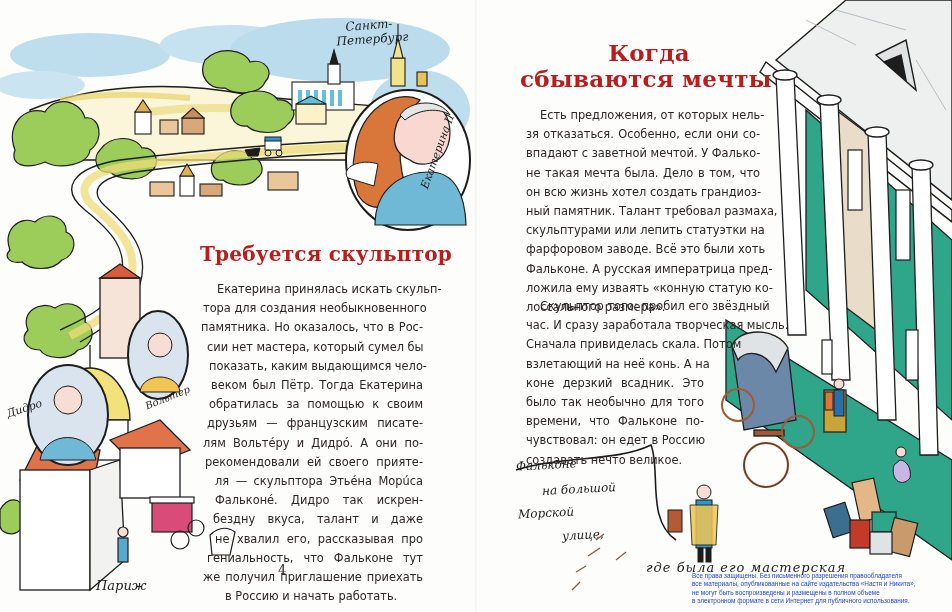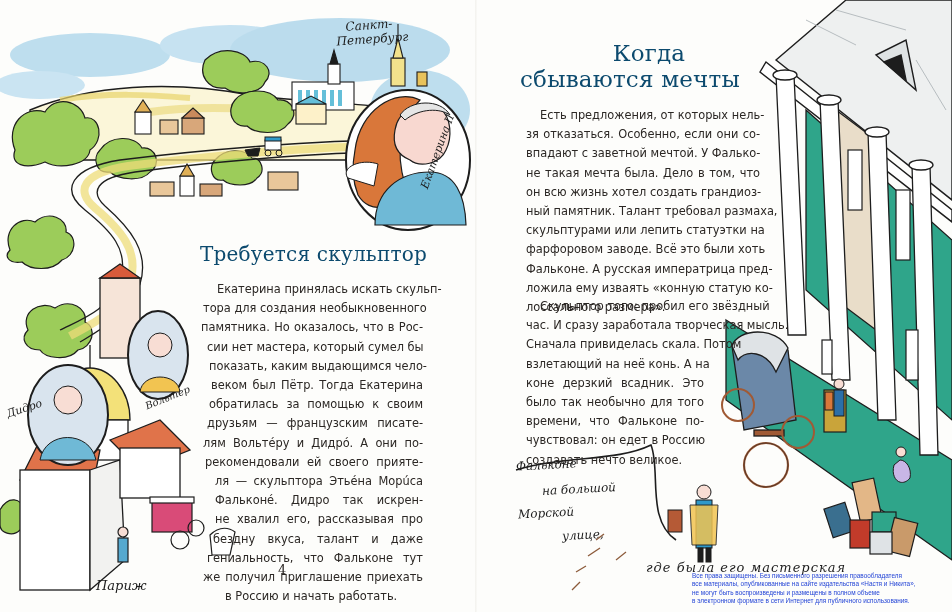--- a/index.html
+++ b/index.html
@@ -8,22 +8,22 @@
 
   .spread { position: absolute; left: 0; top: 0; width: 952px; height: 612px; background: #fdfdfb; }
   .page { position: absolute; top: 0; height: 612px; }
   .page-left { left: 0; width: 476px; }
   .page-right { left: 476px; width: 476px; }
   .gutter { position: absolute; left: 475px; top: 0; width: 2px; height: 612px; background: linear-gradient(90deg, #f2f1ed, #fafaf7); }
 
   .heading {
     position: absolute;
     font-family: "DejaVu Serif", serif;
-    color: #0c4a6e;
-    font-weight: normal;
+    color: #b91c1c;
+    font-weight: bold;
     letter-spacing: 0.2px;
   }
   .body-text {
     position: absolute;
     font-family: "DejaVu Sans", sans-serif;
     font-size: 11.4px;
     line-height: 19.2px;
     color: #2b2724;
     text-align: justify;
   }
@@ -197,22 +197,22 @@
       <span class="line" style="margin-left:-4px;width:222px;">памятника. Но оказалось, что в Рос-</span>
       <span class="line" style="margin-left:2px;width:216px;">сии нет мастера, который сумел бы</span>
       <span class="line" style="margin-left:4px;width:214px;">показать, каким выдающимся чело-</span>
       <span class="line" style="margin-left:6px;width:212px;">веком был Пётр. Тогда Екатерина</span>
       <span class="line" style="margin-left:4px;width:214px;">обратилась за помощью к своим</span>
       <span class="line" style="margin-left:2px;width:216px;">друзьям — французским писате-</span>
       <span class="line" style="margin-left:-2px;width:220px;">лям Вольтéру и Дидрó. А они по-</span>
       <span class="line" style="margin-left:0px;width:218px;">рекомендовали ей своего прияте-</span>
       <span class="line" style="margin-left:10px;width:208px;">ля — скульптора Этьéна Морúса</span>
       <span class="line" style="margin-left:10px;width:208px;">Фальконé. Дидро так искрен-</span>
+      <span class="line" style="margin-left:8px;width:210px;">бездну вкуса, талант и даже</span>
       <span class="line" style="margin-left:10px;width:208px;">не хвалил его, рассказывая про</span>
-      <span class="line" style="margin-left:8px;width:210px;">бездну вкуса, талант и даже</span>
       <span class="line" style="margin-left:2px;width:216px;">гениальность, что Фальконе тут</span>
       <span class="line" style="margin-left:-2px;width:220px;">же получил приглашение приехать</span>
       <span class="line last" style="margin-left:20px;width:198px;">в Россию и начать работать.</span>
     </div>
 
     <div class="page-number" style="left:278px;top:562px;">4</div>
   </div>
 
   <div class="gutter"></div>
 

